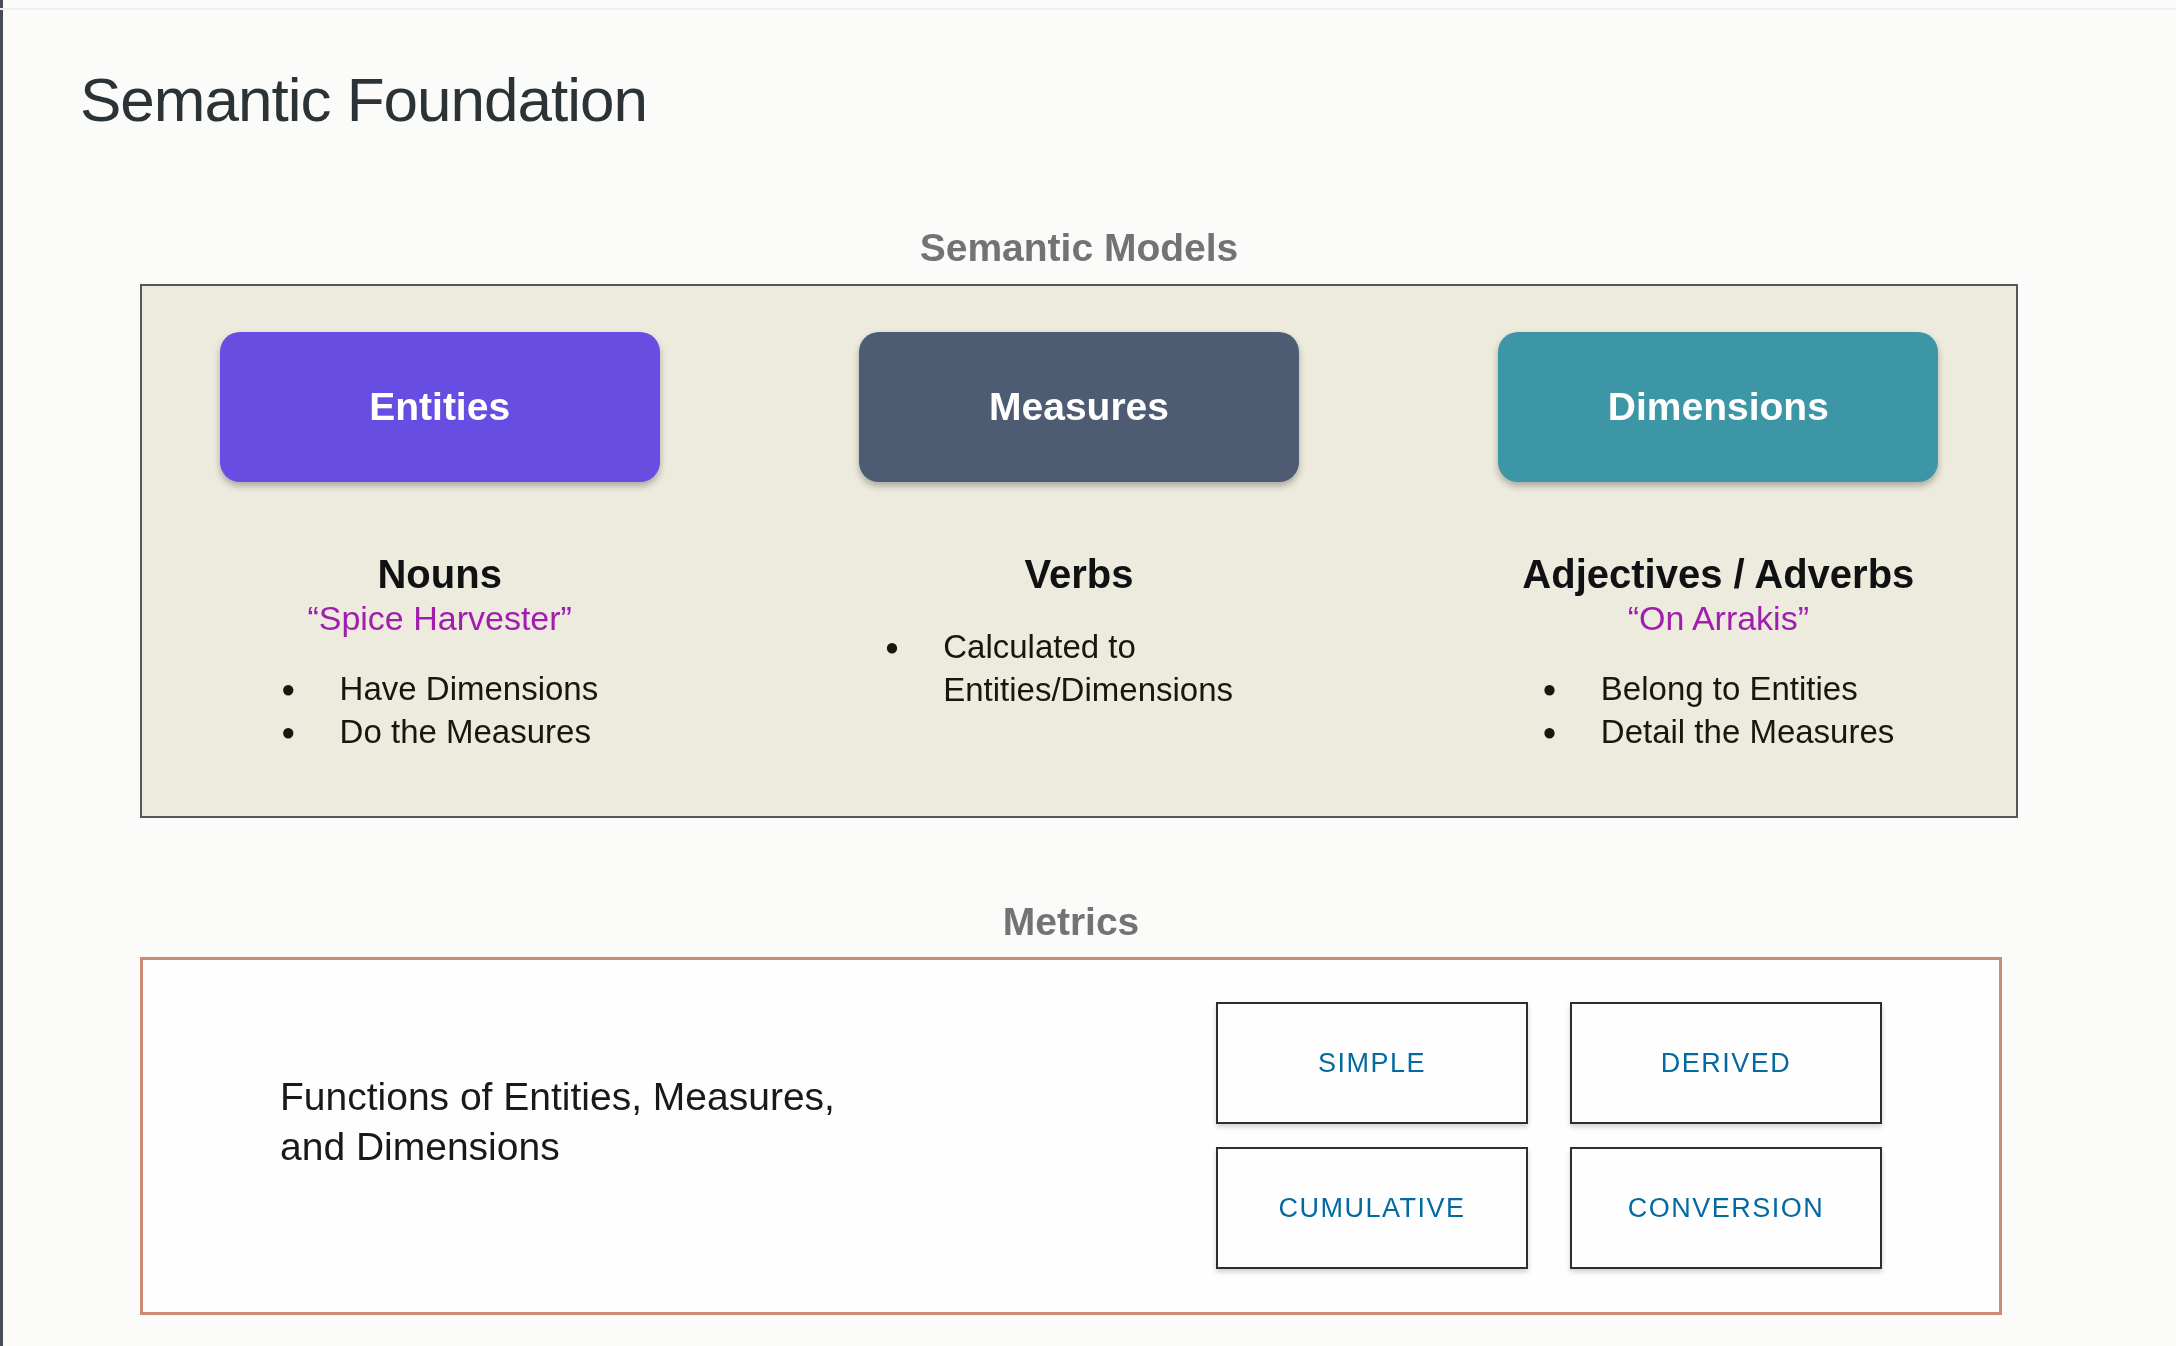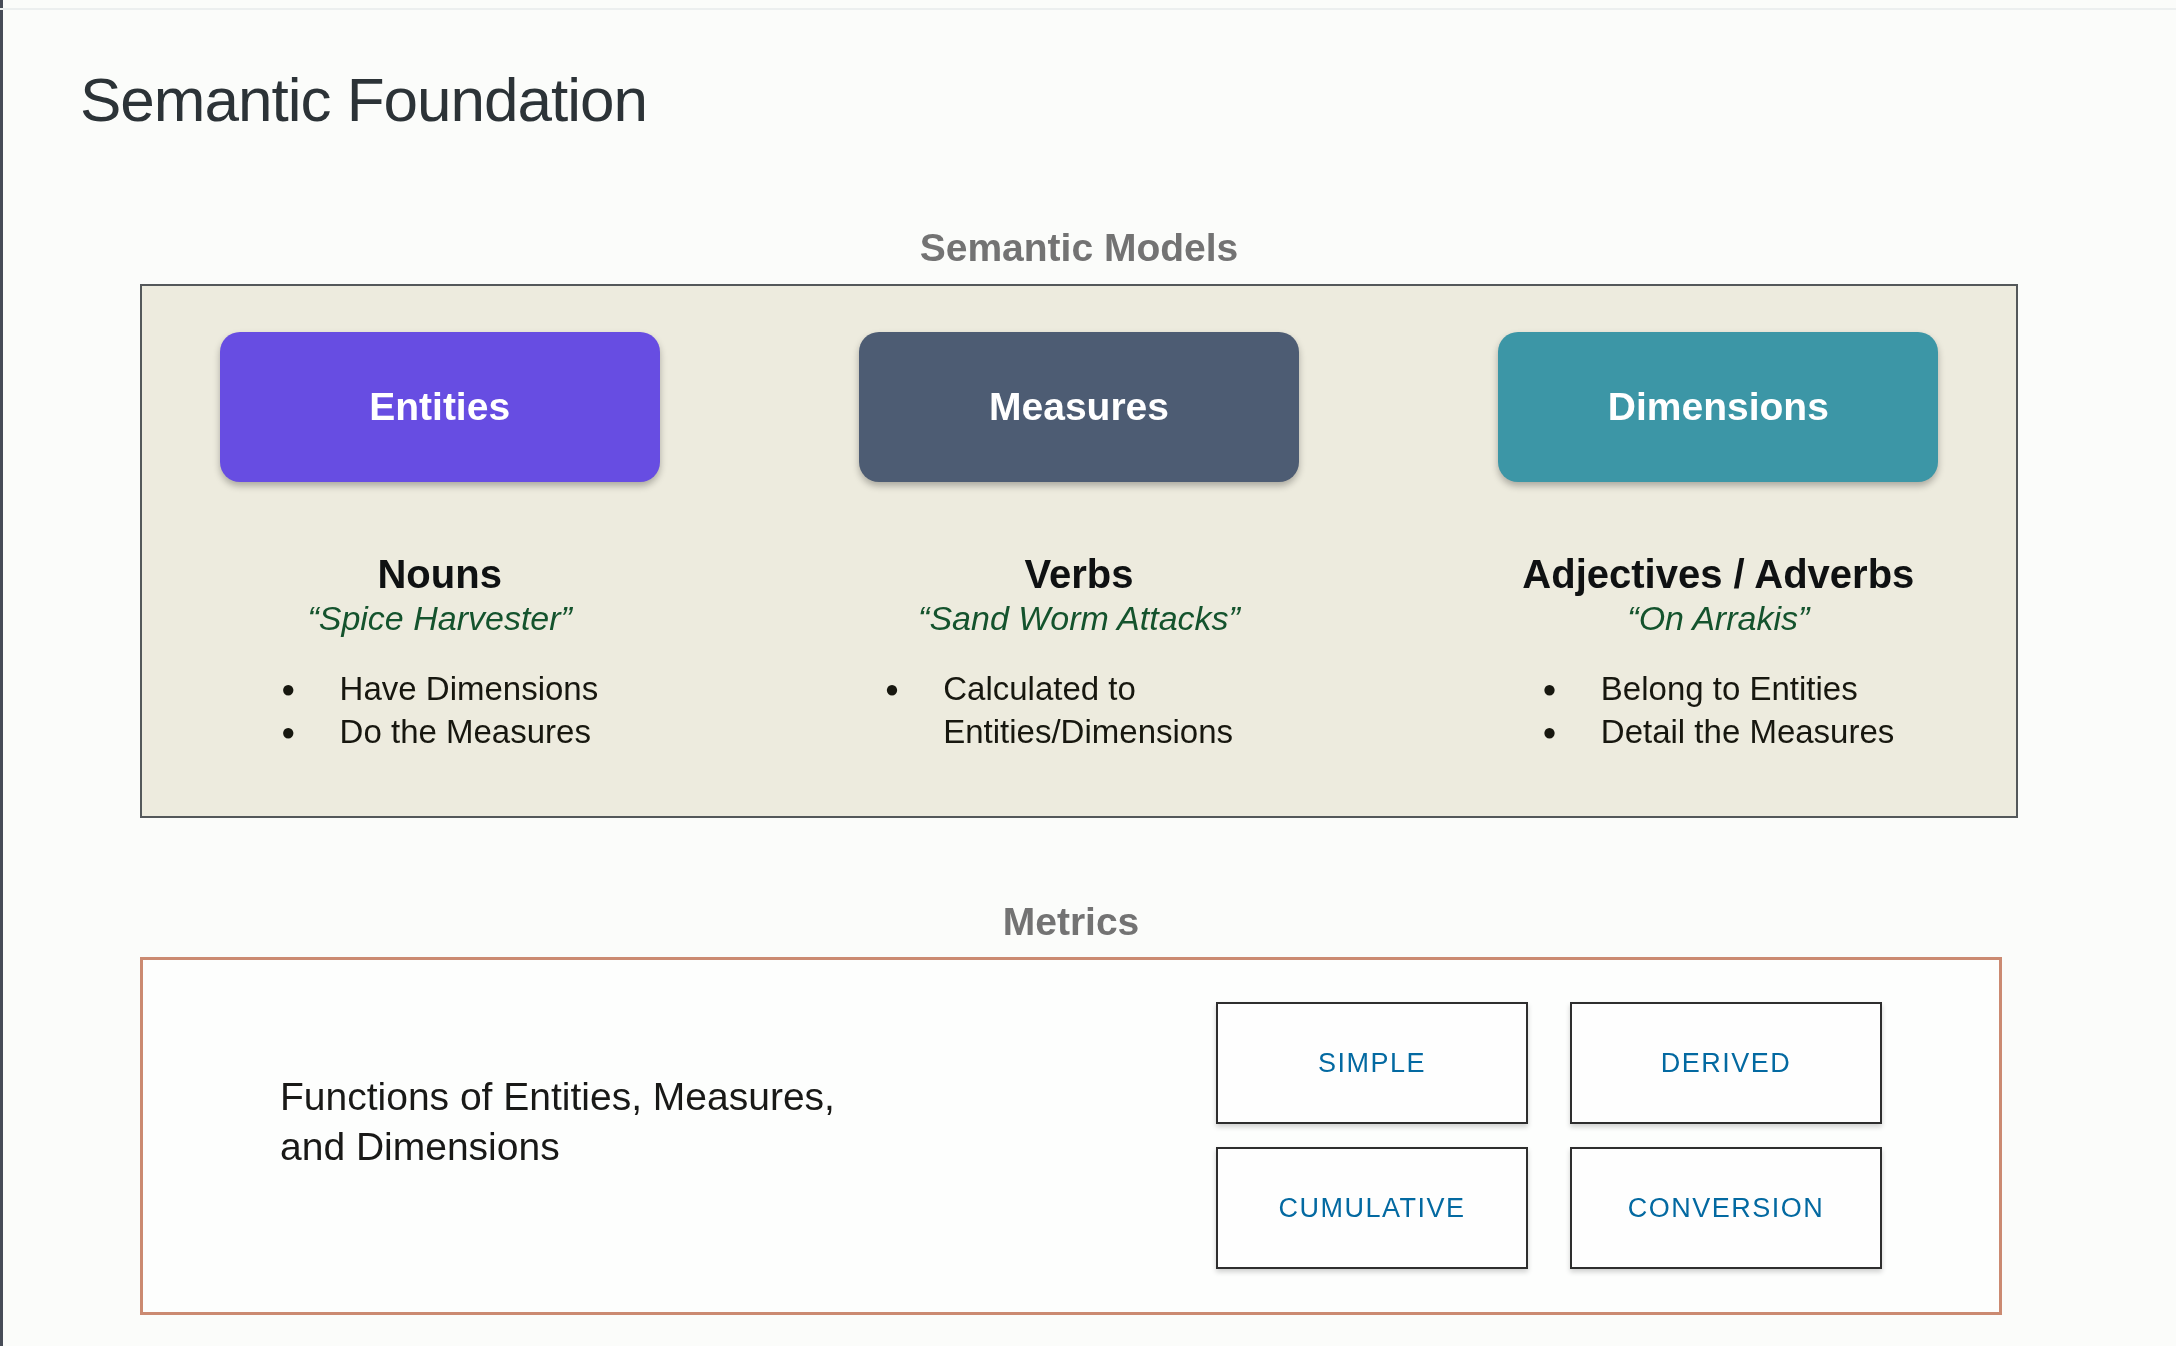--- a/index.html
+++ b/index.html
@@ -31,21 +31,21 @@
     display:flex;
   }
   .sm-col { flex:1; display:flex; flex-direction:column; align-items:center; }
   .pill-btn {
     margin-top:46px; width:440px; height:150px; border-radius:20px;
     display:flex; align-items:center; justify-content:center;
     color:#FFFFFF; font-size:39px; font-weight:700;
     box-shadow:0 4px 7px rgba(0,0,0,0.28);
   }
   .col-heading { margin-top:70px; font-size:40px; font-weight:700; color:#0F1112; line-height:1.1; }
-  .col-quote   { margin-top:3px; font-size:34px; color:#14532d; line-height:1.15;font-style:italic; }
+  .col-quote   { margin-top:3px; font-size:34px; color:#a21caf; line-height:1.15; }
   .bullet-list { margin-top:30px; list-style:none; font-size:33px; color:#17170F; }
   .bullet-list li { display:flex; line-height:1.3; }
   .bullet-dot { font-size:24px; margin-right:44px; position:relative; top:5px; color:#17170F; }
   .bullet-text { text-align:left; }
   .bullet-text.narrow { max-width:330px; }
 
   .metrics-panel {
     position:absolute; left:140px; top:957px; width:1862px; height:358px;
     border:3px solid #CB8A71; background:#FDFEFD;
   }
@@ -89,21 +89,20 @@
       <li>
           <span class="bullet-dot">●</span>
           <span class="bullet-text">Do the Measures</span>
         </li>
     </ul>
   </div>
 
   <div class="sm-col">
     <div class="pill-btn" style="background-color: rgb(77, 92, 115);">Measures</div>
     <div class="col-heading">Verbs</div>
-    <div class="col-quote">“Sand Worm Attacks”</div>
     <ul class="bullet-list">
       <li>
           <span class="bullet-dot">●</span>
           <span class="bullet-text narrow">Calculated to Entities/Dimensions</span>
         </li>
     </ul>
   </div>
 
   <div class="sm-col">
     <div class="pill-btn" style="background-color: rgb(60, 150, 166);">Dimensions</div>

